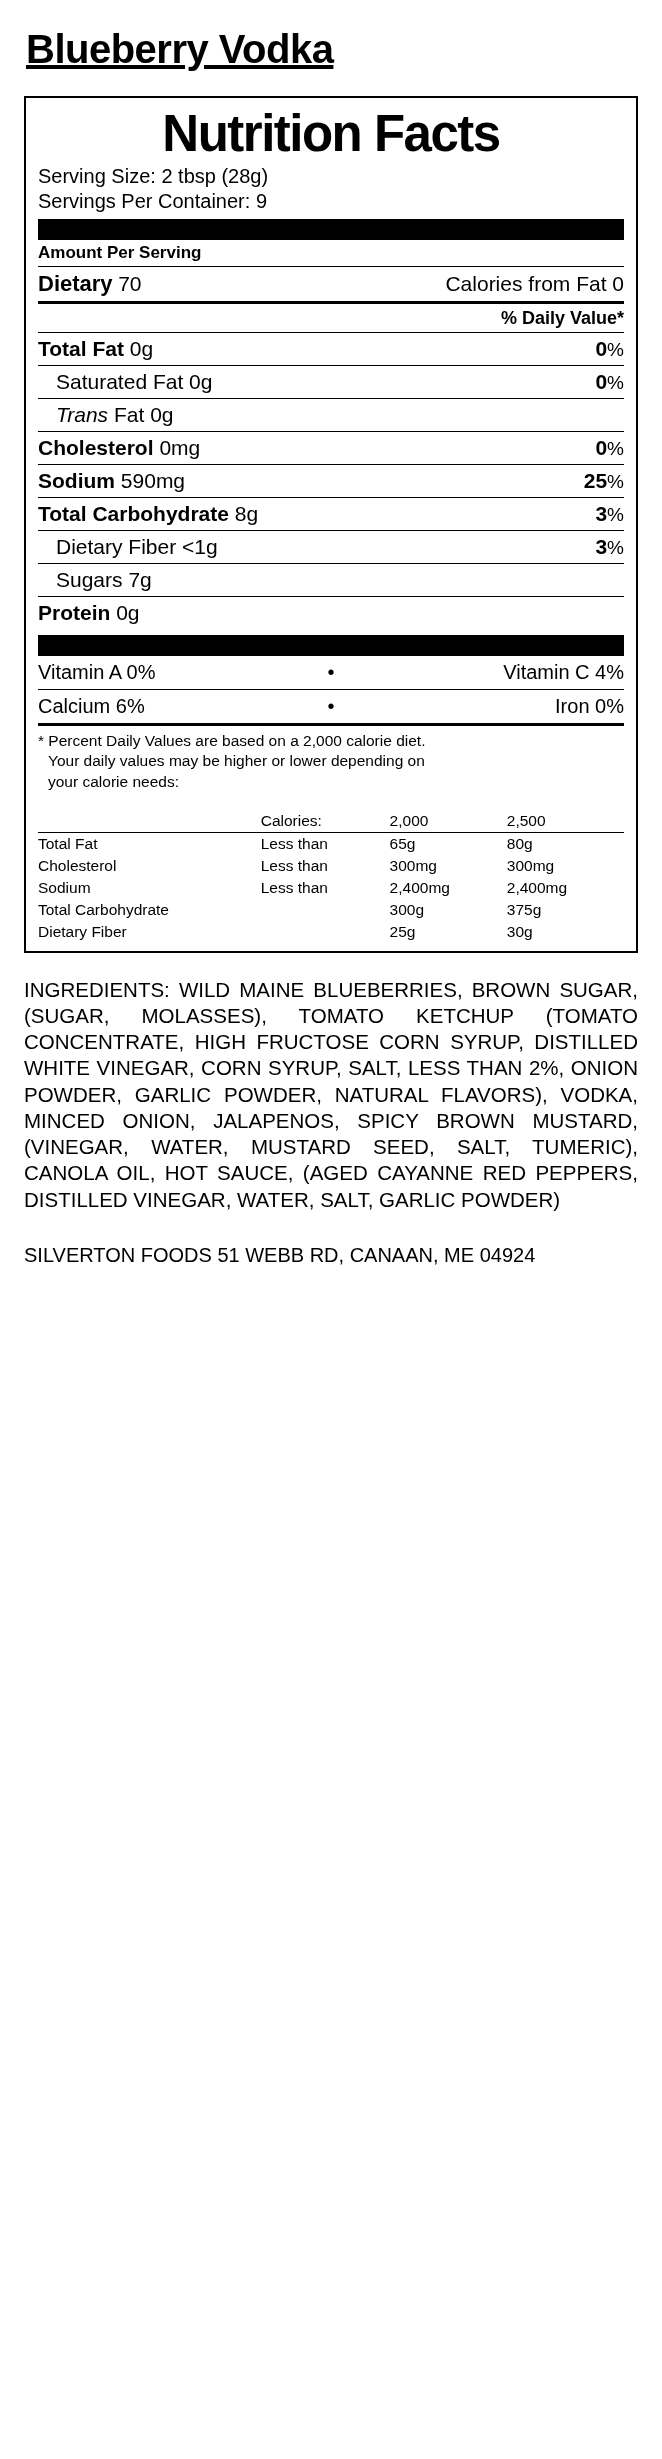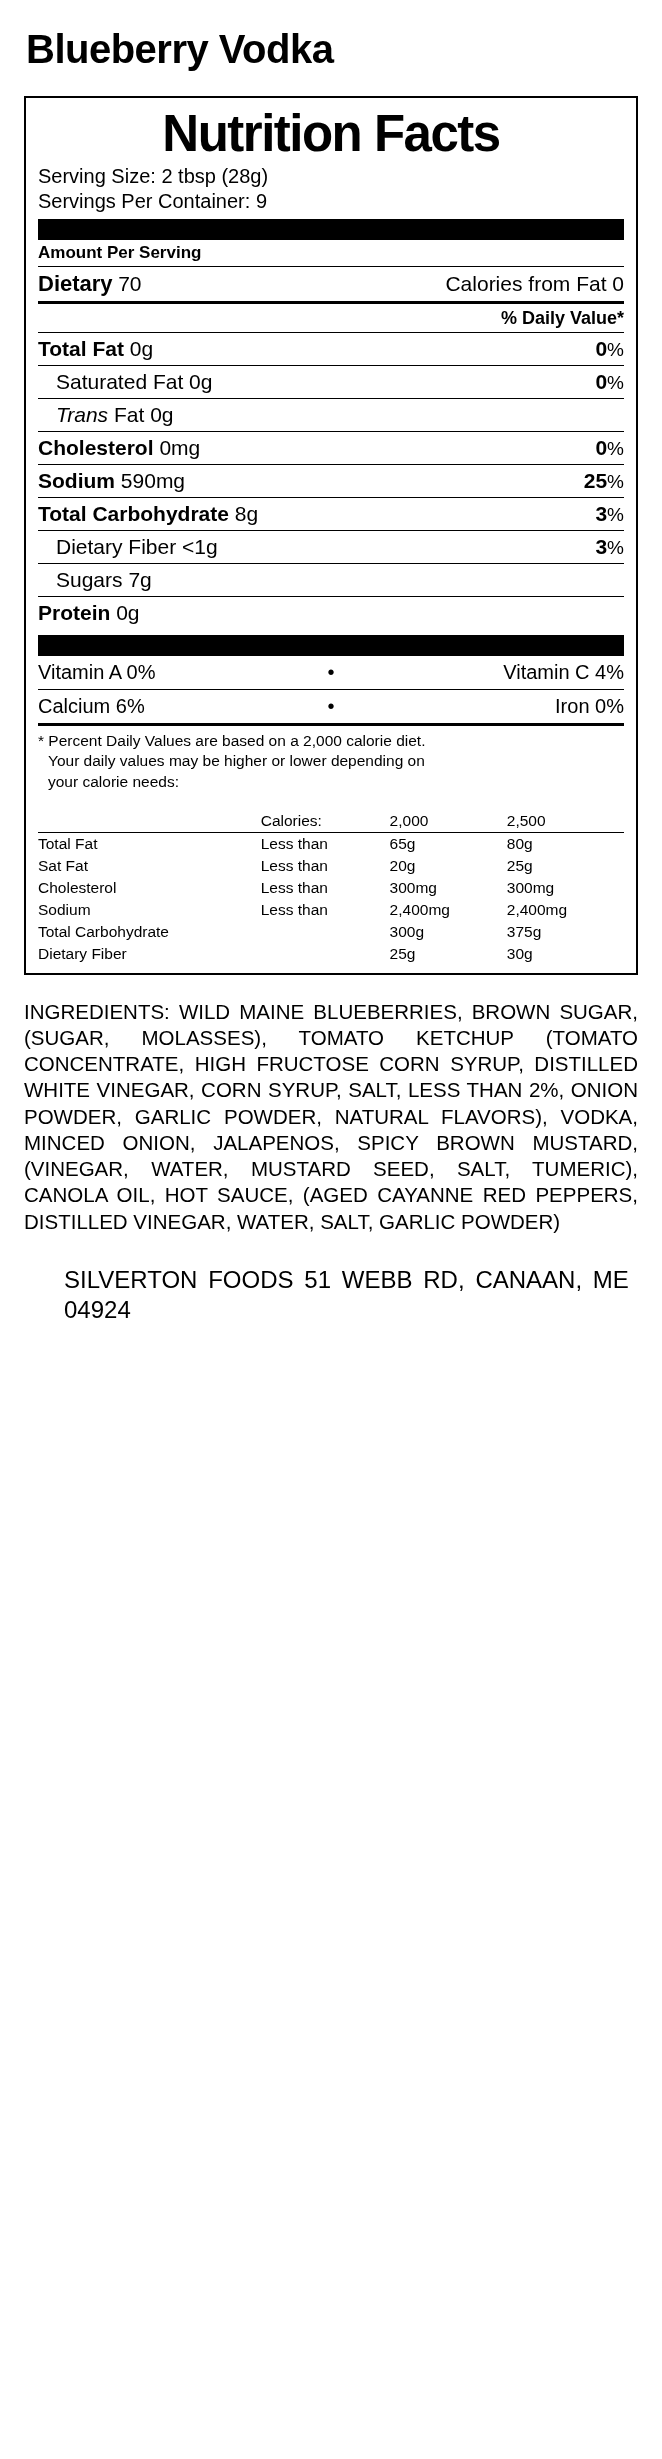--- a/index.html
+++ b/index.html
@@ -17,20 +17,21 @@
   .page {
     width: 662px;
     padding: 28px 24px 20px 24px;
   }
   .product-title {
     font-size: 40px;
     font-weight: bold;
     letter-spacing: -0.5px;
     margin: 0 0 26px 2px;
     line-height: 1.05;
+    text-decoration: underline;
   }
 
   
   .nf-panel {
     border: 2px solid #000;
     padding: 10px 12px 8px 12px;
     width: 614px;
   }
   .nf-title {
     font-size: 51px;
@@ -116,26 +117,25 @@
   
   .ingredients {
     margin-top: 24px;
     font-size: 20.5px;
     line-height: 1.28;
     text-align: justify;
     text-justify: inter-word;
   }
   .address {
     margin-top: 30px;
-    font-size: 24px;
+    font-size: 20px;
     line-height: 1.28;
     text-align: justify;
     text-justify: inter-word;
     width: 92%;
-    margin-left: 40px;
   }
 </style>
 </head>
 <body>
 
 <div class="page">
 
   <h1 class="product-title">Blueberry Vodka</h1>
 
   <div class="nf-panel">
@@ -271,26 +271,20 @@
         <td class="c3">2,000</td>
         <td class="c4">2,500</td>
       </tr>
       <tr class="underline-row">
         <td class="c1">Total Fat</td>
         <td class="c2">Less than</td>
         <td class="c3">65g</td>
         <td class="c4">80g</td>
       </tr>
       <tr>
-        <td class="c1 sub">Sat Fat</td>
-        <td class="c2">Less than</td>
-        <td class="c3">20g</td>
-        <td class="c4">25g</td>
-      </tr>
-      <tr>
         <td class="c1">Cholesterol</td>
         <td class="c2">Less than</td>
         <td class="c3">300mg</td>
         <td class="c4">300mg</td>
       </tr>
       <tr>
         <td class="c1">Sodium</td>
         <td class="c2">Less than</td>
         <td class="c3">2,400mg</td>
         <td class="c4">2,400mg</td>

